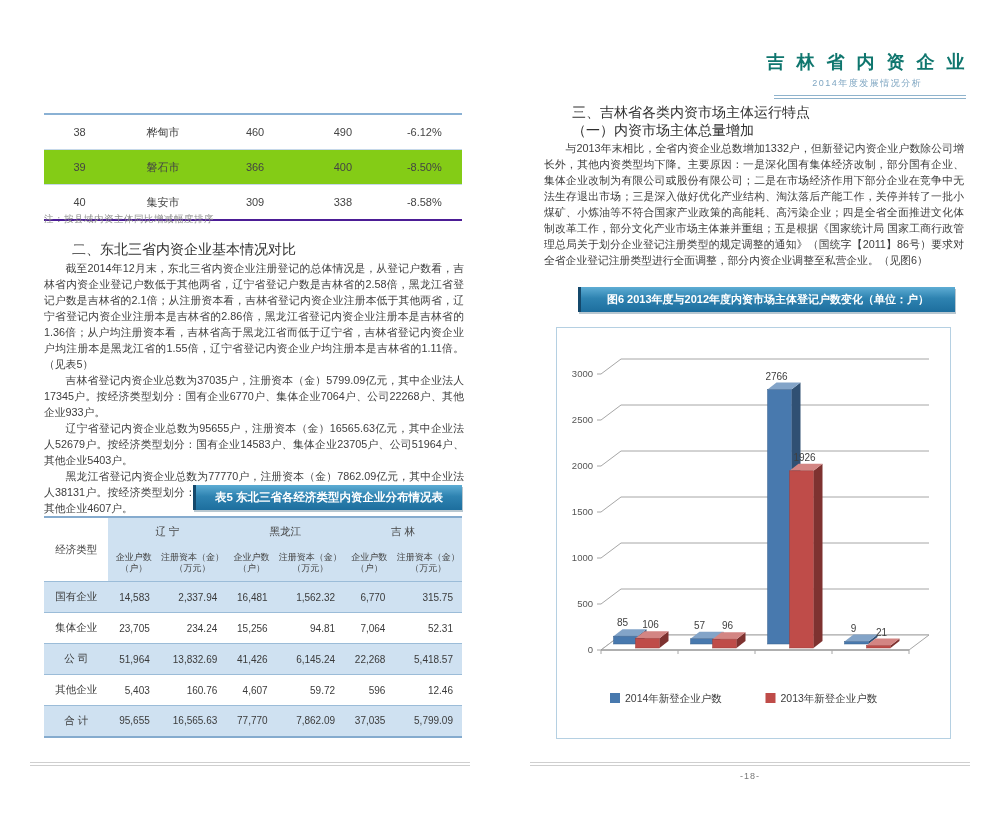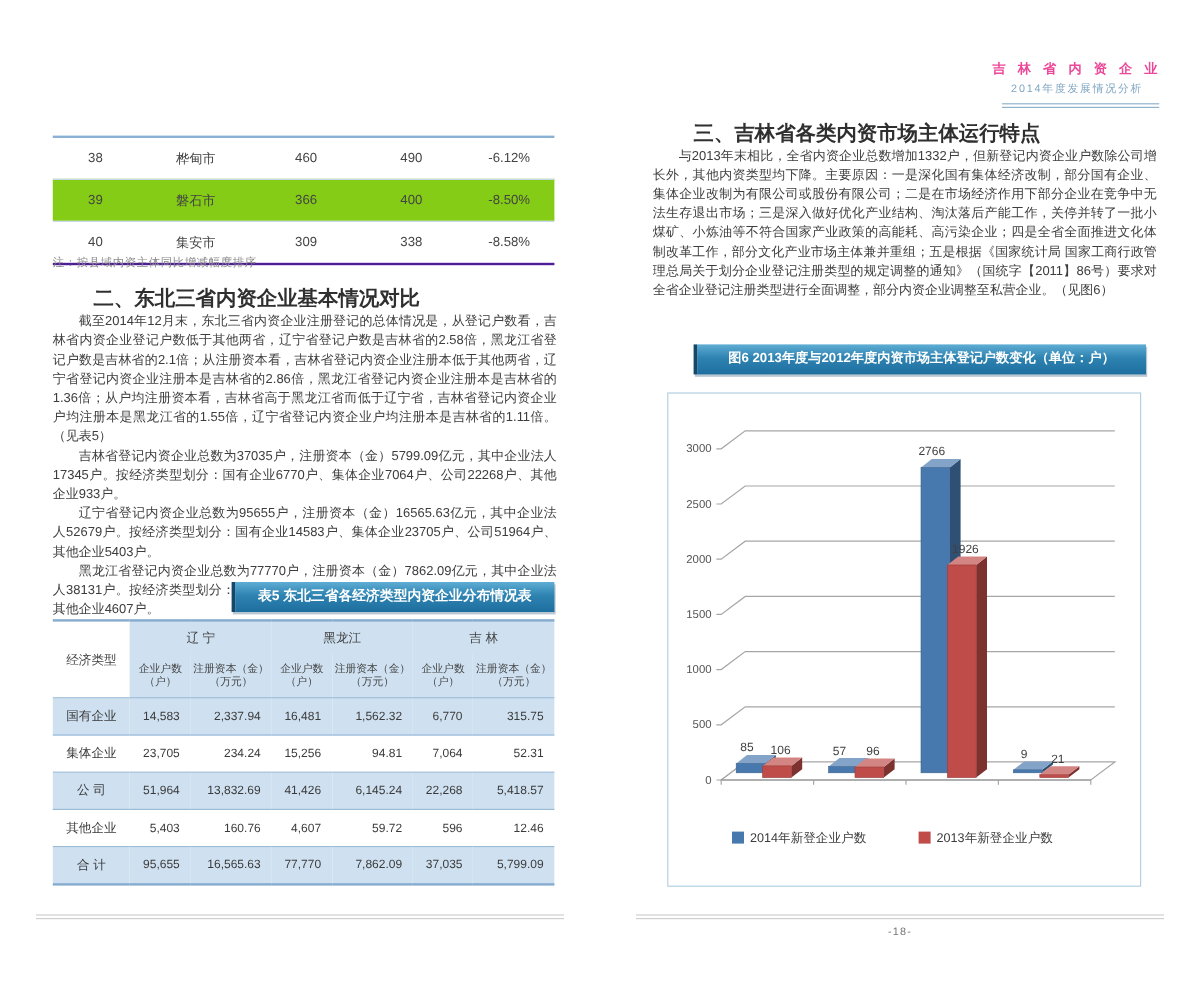--- a/index.html
+++ b/index.html
@@ -16,21 +16,21 @@
       align-items:center;font-size:11px;color:#444;border-top:1px solid #c6d8e9}
   .t1-row:first-child{border-top:none}
   .t1-row.hl{background:#84cc16}
   .t1-row div{text-align:center}
 
   .note{position:absolute;left:14px;top:213px;font-size:9.5px;color:#8a8a8a;letter-spacing:.5px}
 
   .textblock{position:absolute;left:14px;width:420px;font-size:10.8px;line-height:16px;
       text-align:justify;color:#3d3d3d}
   #lText{top:241px}
-  .sec{font-size:17px;font-weight:bold;color:#2f2f2f;margin:0 0 3px 0;text-indent:2em;text-align:left}
+  .sec{font-size:14px;font-weight:normal;color:#2f2f2f;margin:0 0 3px 0;text-indent:2em;text-align:left}
   .textblock p{margin:0;text-indent:2em}
 
   
   .capbar{height:25px;line-height:25px;text-align:center;color:#fff;font-weight:bold;
       font-size:11.5px;background:linear-gradient(180deg,#5eadd4 0%,#2e83b1 45%,#1d6e9e 100%);
       border-left:3px solid #14486b;box-shadow:1px 2px 0 rgba(20,70,100,.30)}
 
   
   .t5wrap{position:absolute;left:14px;top:485px;width:418px}
   .t5bar{margin-left:auto;width:266px}
@@ -49,21 +49,21 @@
   .t5 td.num{text-align:right;padding-right:9px;font-size:10px;color:#3b3b3b}
 
   
   .footrule{position:absolute;left:0;top:762px;width:440px;height:2px;
       border-top:1px solid #cfcfcf;border-bottom:1px solid #cfcfcf}
   .pageno{position:absolute;left:0;top:771px;width:440px;text-align:center;
       font-size:9px;color:#777;letter-spacing:1px}
 
   
   .dochead{position:absolute;right:2px;top:50px;text-align:center}
-  .dochead .t{font-size:11px;font-weight:bold;color:#ec4899;letter-spacing:3.5px}
+  .dochead .t{font-size:18px;font-weight:bold;color:#0f766e;letter-spacing:3.5px}
   .dochead .s{margin-top:3px;font-size:9px;color:#7fa6c2;letter-spacing:1.5px}
   .dochead .r{margin:5px 2px 0 8px;height:2px;border-top:1px solid #8fb3cc;border-bottom:1px solid #8fb3cc}
 
   #rText{top:104px}
   #rText .sec{margin-bottom:2px}
 
   
   .figwrap{position:absolute;left:26px;top:287px;width:414px}
   .figbar{margin-left:22px;width:374px;font-size:11px}
   .figbox{margin-top:15px;width:393px;height:410px;border:1px solid #b5d0e2;background:#fff}
@@ -207,20 +207,21 @@
 
 <div class="page" id="pageR">
   <div class="dochead">
     <div class="t">吉 林 省 内 资 企 业</div>
     <div class="s">2014年度发展情况分析</div>
     <div class="r"></div>
   </div>
 
   <div class="textblock" id="rText">
     <h3 class="sec">三、吉林省各类内资市场主体运行特点</h3>
+    <h3 class="sec">（一）内资市场主体总量增加</h3>
     <p>与2013年末相比，全省内资企业总数增加1332户，但新登记内资企业户数除公司增长外，其他内资类型均下降。主要原因：一是深化国有集体经济改制，部分国有企业、集体企业改制为有限公司或股份有限公司；二是在市场经济作用下部分企业在竞争中无法生存退出市场；三是深入做好优化产业结构、淘汰落后产能工作，关停并转了一批小煤矿、小炼油等不符合国家产业政策的高能耗、高污染企业；四是全省全面推进文化体制改革工作，部分文化产业市场主体兼并重组；五是根据《国家统计局 国家工商行政管理总局关于划分企业登记注册类型的规定调整的通知》（国统字【2011】86号）要求对全省企业登记注册类型进行全面调整，部分内资企业调整至私营企业。（见图6）</p>
   </div>
 
   <div class="figwrap">
     <div class="capbar figbar">图6  2013年度与2012年度内资市场主体登记户数变化（单位：户）</div>
     <div class="figbox">
       <svg id="chart" width="391" height="408" viewBox="0 0 391 408">
           <g stroke="#a6a6a6" stroke-width="1" fill="none">
             <path d="M40,322 H44 l20,-15 H372"></path>
             <path d="M40,276 H44 l20,-15 H372"></path>

